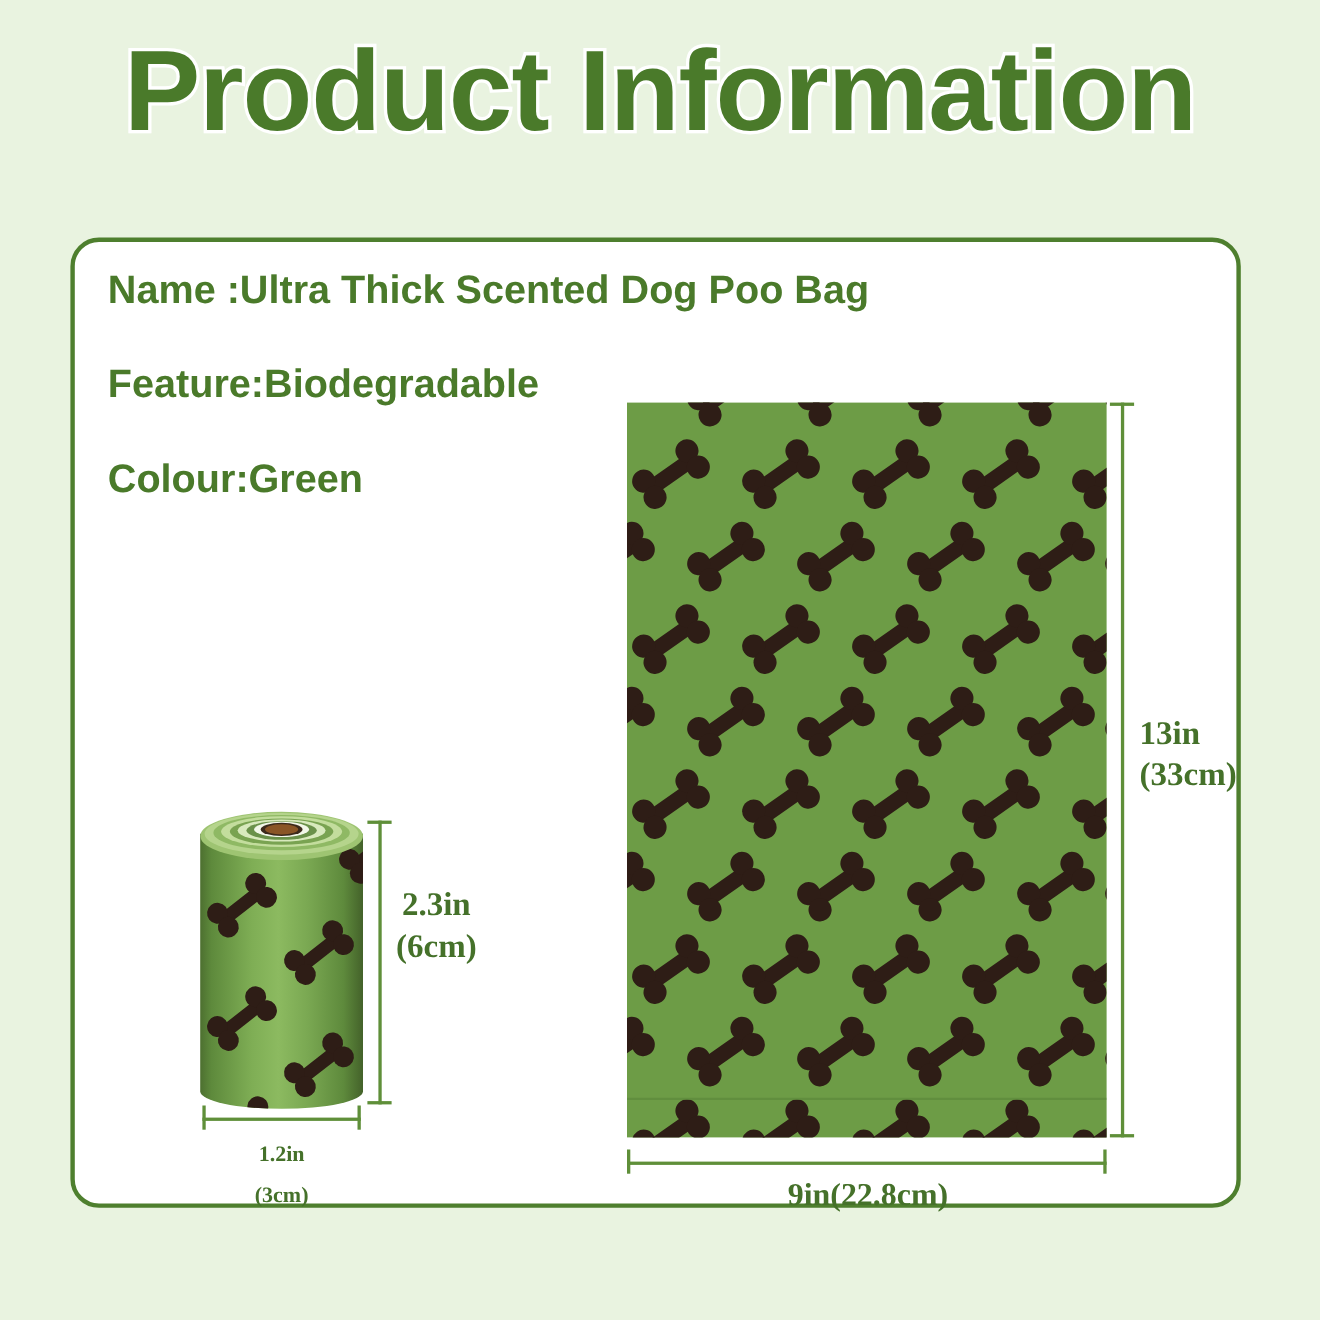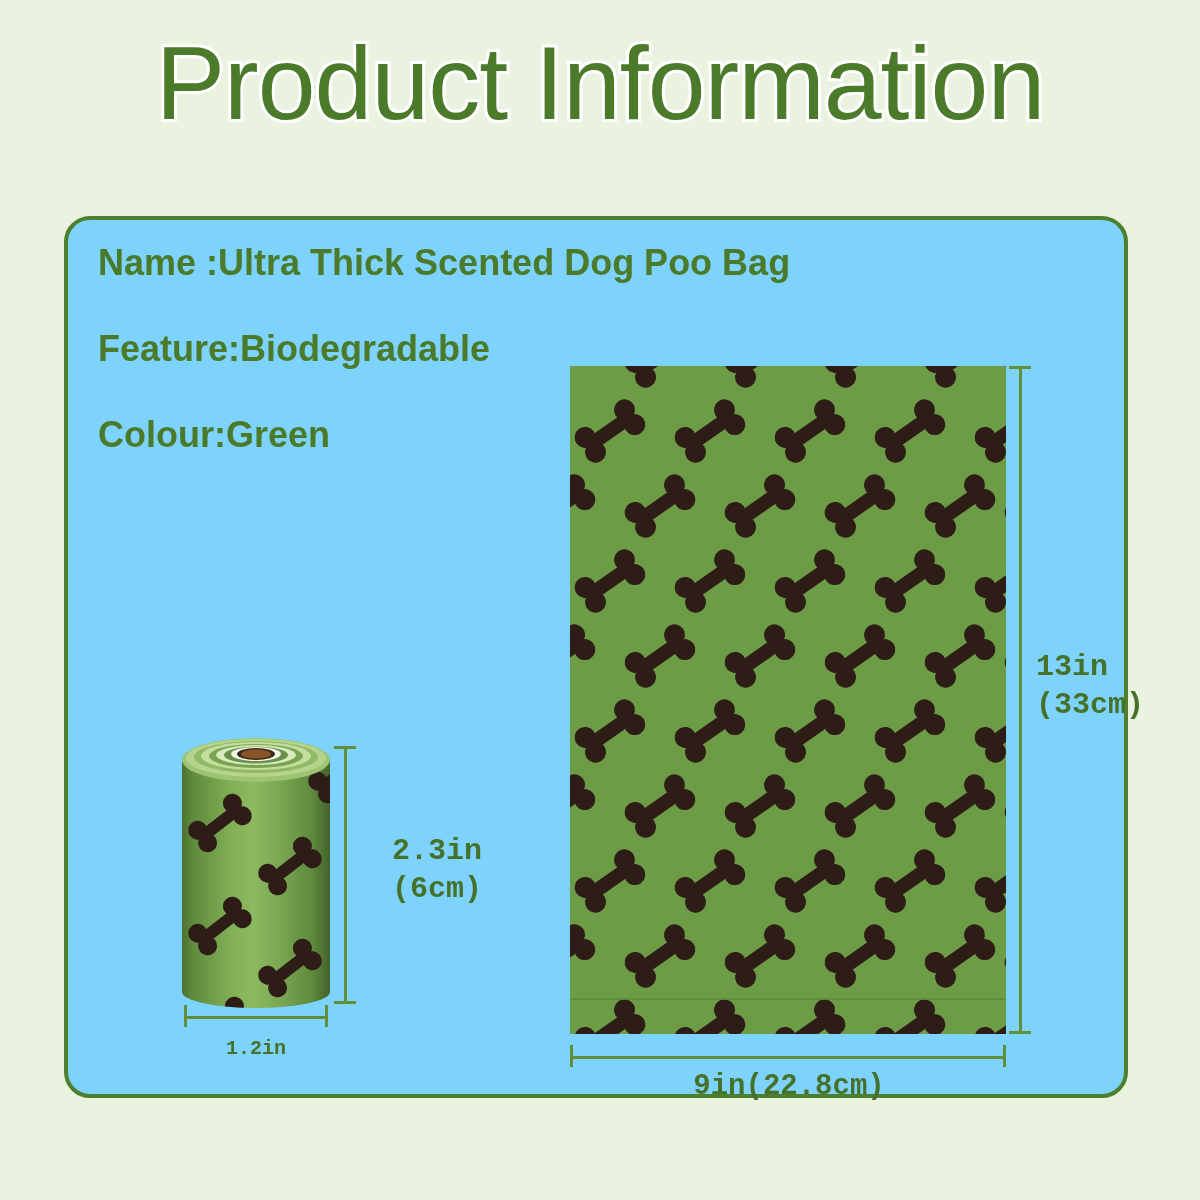--- a/index.html
+++ b/index.html
@@ -17,36 +17,36 @@
 
   
   #page-title {
     position: absolute;
     left: 0;
     top: 24px;
     width: 1200px;
     text-align: center;
     font-size: 104px;
     line-height: 118px;
-    font-weight: normal;
+    font-weight: bold;
     color: #4a7a2a;
     letter-spacing: -1px;
     -webkit-text-stroke: 6px #ffffff;
     paint-order: stroke fill;
     white-space: nowrap;
   }
 
   
   #info-card {
     position: absolute;
     left: 64px;
     top: 216px;
     width: 1064px;
     height: 882px;
-    background: #7dd3fc;
+    background: #ffffff;
     border: 4px solid #4e7f2e;
     border-radius: 26px;
     box-sizing: border-box;
   }
 
   
   #spec-list {
     position: absolute;
     left: 30px;
     top: 22px;
@@ -148,21 +148,21 @@
     background: #5f8f39;
   }
   .dim-cap-v {
     position: absolute;
     width: 3px;
     height: 22px;
     background: #5f8f39;
   }
   .dim-label {
     position: absolute;
-    font-family: Liberation Mono, monospace;
+    font-family: Liberation Serif, serif;
     font-weight: bold;
     color: #45712a;
     white-space: nowrap;
   }
 
   
   #bag-dim-v      { left: 951px; top: 146px; height: 668px; }
   #bag-dim-cap-top{ left: 941px; top: 146px; }
   #bag-dim-cap-bot{ left: 941px; top: 811px; }
   #bag-height-label {
@@ -177,22 +177,22 @@
   #bag-width-label {
     left: 498px; top: 850px; width: 446px;
     font-size: 29px; text-align: center;
   }
 
   
   #roll-dim-v      { left: 276px; top: 526px; height: 258px; }
   #roll-dim-cap-top{ left: 266px; top: 526px; }
   #roll-dim-cap-bot{ left: 266px; top: 781px; }
   #roll-height-label {
-    left: 292px; top: 612px;
-    font-size: 30px; line-height: 38px; text-align: right; margin-left: 32px;
+    left: 292px; top: 584px;
+    font-size: 30px; line-height: 38px; text-align: center;
   }
 
   
   #roll-dim-h      { left: 116px; top: 796px; width: 144px; }
   #roll-dim-cap-l  { left: 116px; top: 785px; }
   #roll-dim-cap-r  { left: 257px; top: 785px; }
   #roll-width-label {
     left: 96px; top: 810px; width: 184px;
     font-size: 20px; line-height: 38px; text-align: center;
   }
@@ -356,15 +356,16 @@
   <div class="dim-label" id="roll-height-label">
     <div>2.3in</div>
     <div>(6cm)</div>
   </div>
 
   <div class="dim-line-h" id="roll-dim-h"></div>
   <div class="dim-cap-v" id="roll-dim-cap-l"></div>
   <div class="dim-cap-v" id="roll-dim-cap-r"></div>
   <div class="dim-label" id="roll-width-label">
     <div>1.2in</div>
+    <div>(3cm)</div>
   </div>
 
 </div>
 
 </body></html>

